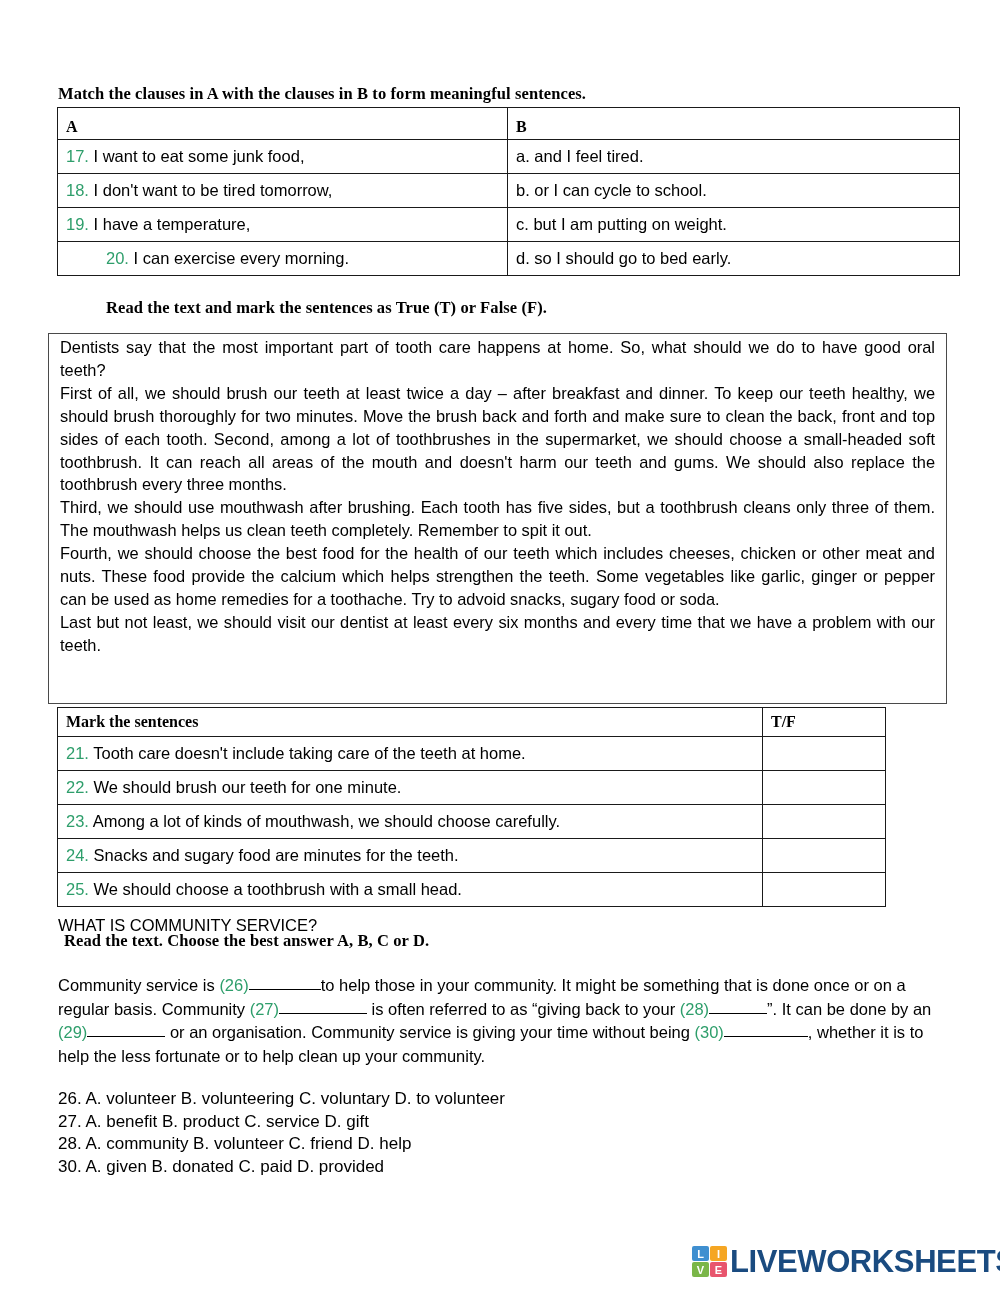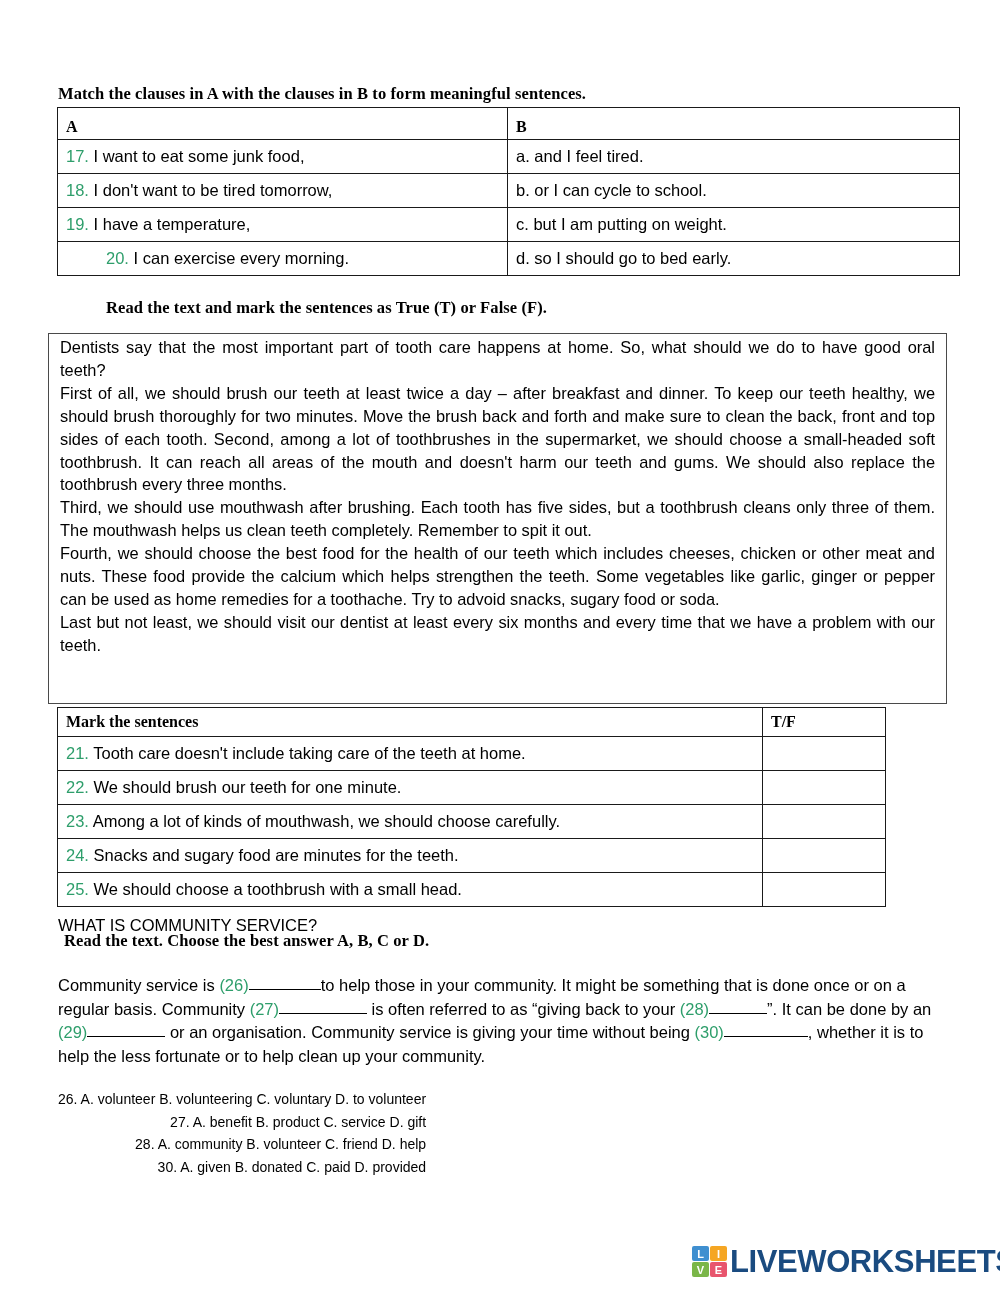--- a/index.html
+++ b/index.html
@@ -137,23 +137,22 @@
   .b1 { width: 72px; }
   .b2 { width: 88px; }
   .b3 { width: 58px; }
   .b4 { width: 78px; }
   .b5 { width: 84px; }
 
   .options {
     position: absolute;
     left: 58px;
     top: 1088px;
-    font-size: 14px;
+    font-size: 17px;
     line-height: 22.6px;
-    text-align: right;
   }
   .options div { white-space: nowrap; }
 
   
   .logo {
     position: absolute;
     left: 692px;
     top: 1246px;
     display: flex;
     align-items: center;

